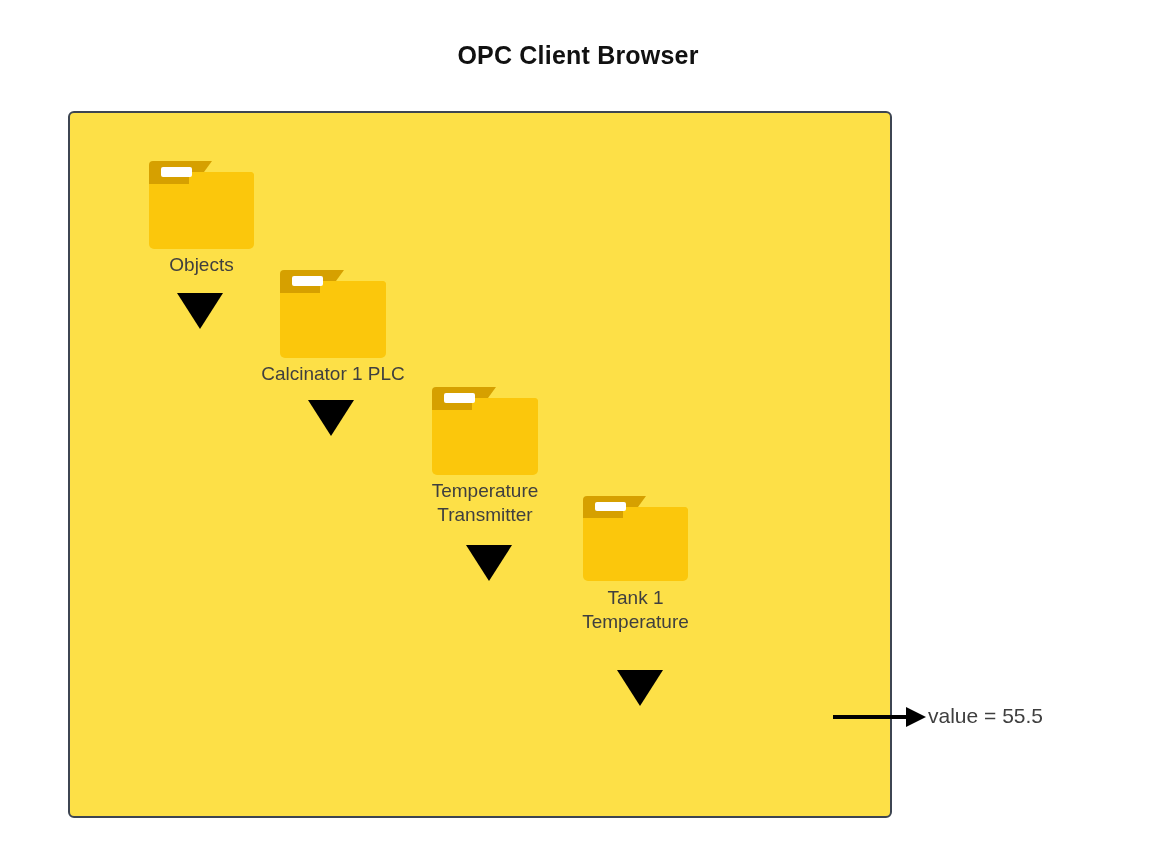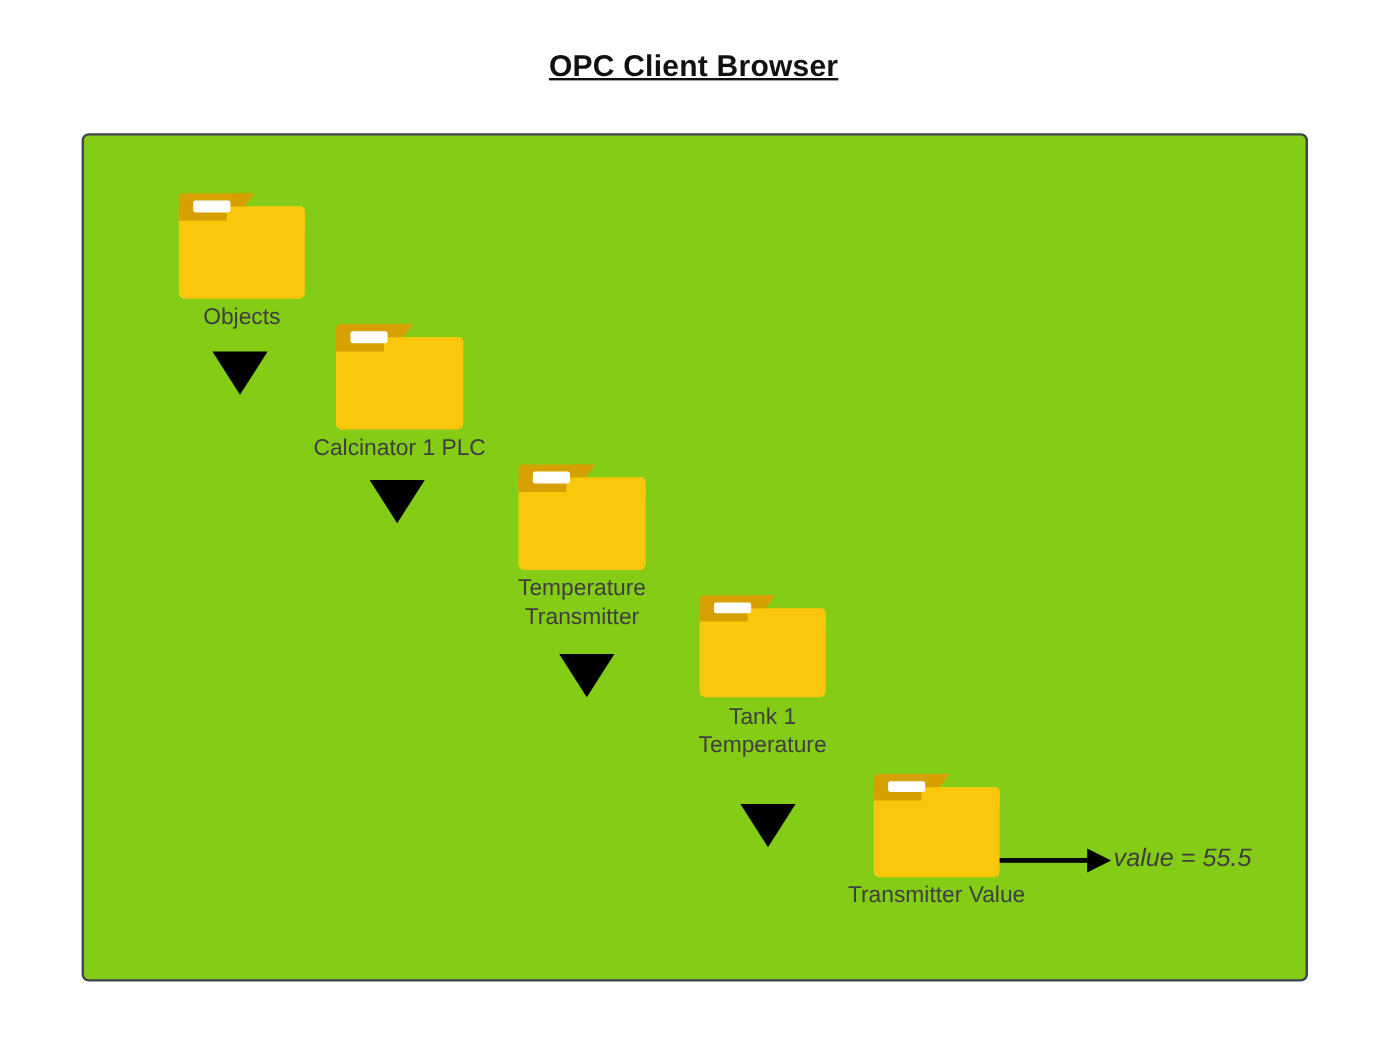--- a/index.html
+++ b/index.html
@@ -18,32 +18,31 @@
   #page-title {
     position: absolute;
     left: 0;
     top: 41px;
     width: 1156px;
     text-align: center;
     font-size: 25px;
     font-weight: bold;
     color: #111111;
     letter-spacing: 0.2px;
-    text-decoration: underline;
   }
 
   #canvas-frame {
     position: absolute;
     left: 68px;
     top: 111px;
-    width: 1022px;
+    width: 824px;
     height: 707px;
     border: 2px solid #3d4552;
     border-radius: 6px;
-    background: #84cc16;
+    background: #fde047;
     box-sizing: border-box;
   }
 
   
   .node {
     position: absolute;
   }
   .folder {
     position: relative;
     width: 100%;
@@ -130,21 +129,20 @@
     height: 0;
     border-top: 10px solid transparent;
     border-bottom: 10px solid transparent;
     border-left: 20px solid #000000;
   }
   .value-text {
     position: absolute;
     white-space: nowrap;
     font-size: 21px;
     color: #3f3f3f;
-    font-style: italic;
   }
 </style>
 </head>
 <body>
 
 <div id="page-title">OPC Client Browser</div>
 
 <div id="canvas-frame">
 
   <div class="node" style="left:79px; top:48px; width:105px; height:88px;">
@@ -190,28 +188,19 @@
       <div class="ftab"></div>
       <div class="fcover"></div>
       <div class="fslot"></div>
     </div>
     <div class="node-label" style="top:90px;">Tank 1</div>
     <div class="node-label" style="top:114px;">Temperature</div>
   </div>
 
   <div class="tri-down" style="left:547px; top:557px;"></div>
 
-  <div class="node" style="left:658px; top:532px; width:105px; height:86px;">
-    <div class="folder">
-      <div class="fbody"></div>
-      <div class="ftab"></div>
-      <div class="fcover"></div>
-      <div class="fslot"></div>
-    </div>
-    <div class="node-label" style="top:90px;">Transmitter Value</div>
-  </div>
 
   <div class="arrow-line" style="left:763px; top:602px; width:80px;"></div>
   <div class="arrow-head" style="left:836px; top:594px;"></div>
 
   <div class="value-text" style="left:858px; top:591px;">value = 55.5</div>
 
 </div>
 
 </body></html>

